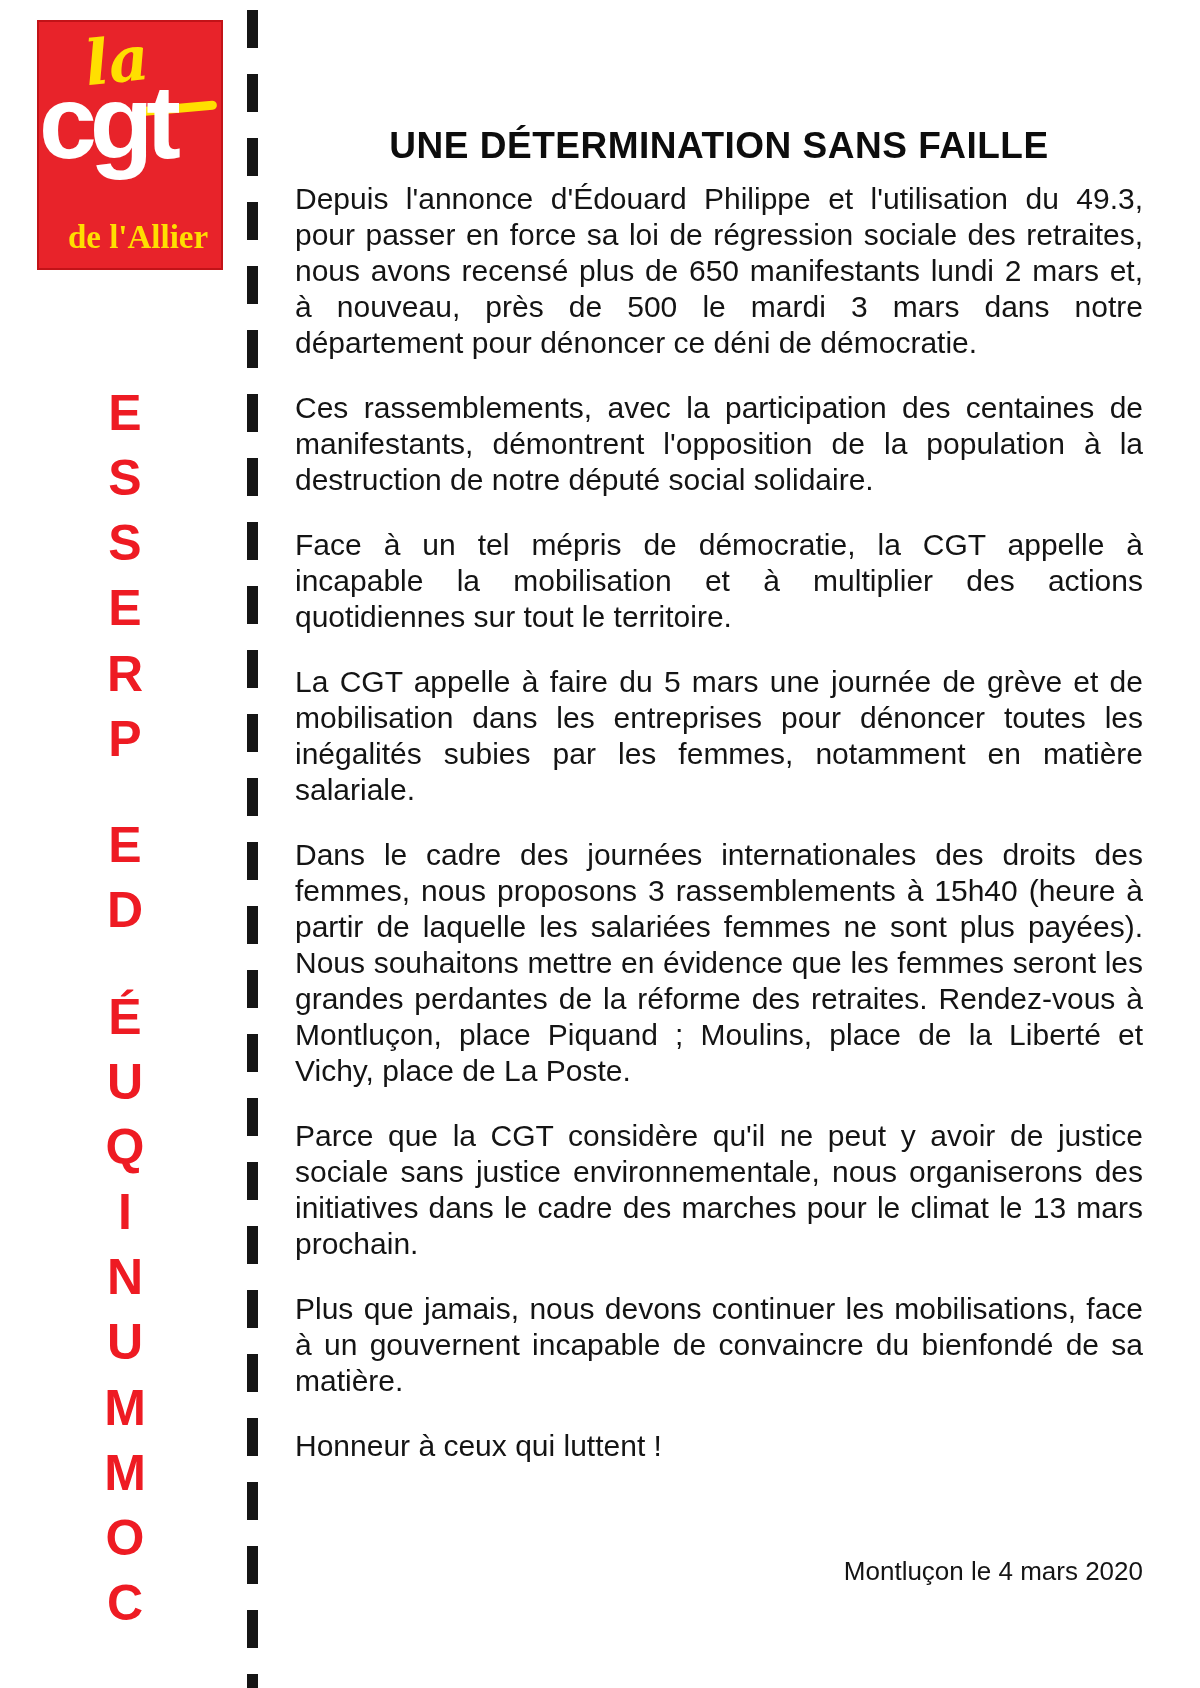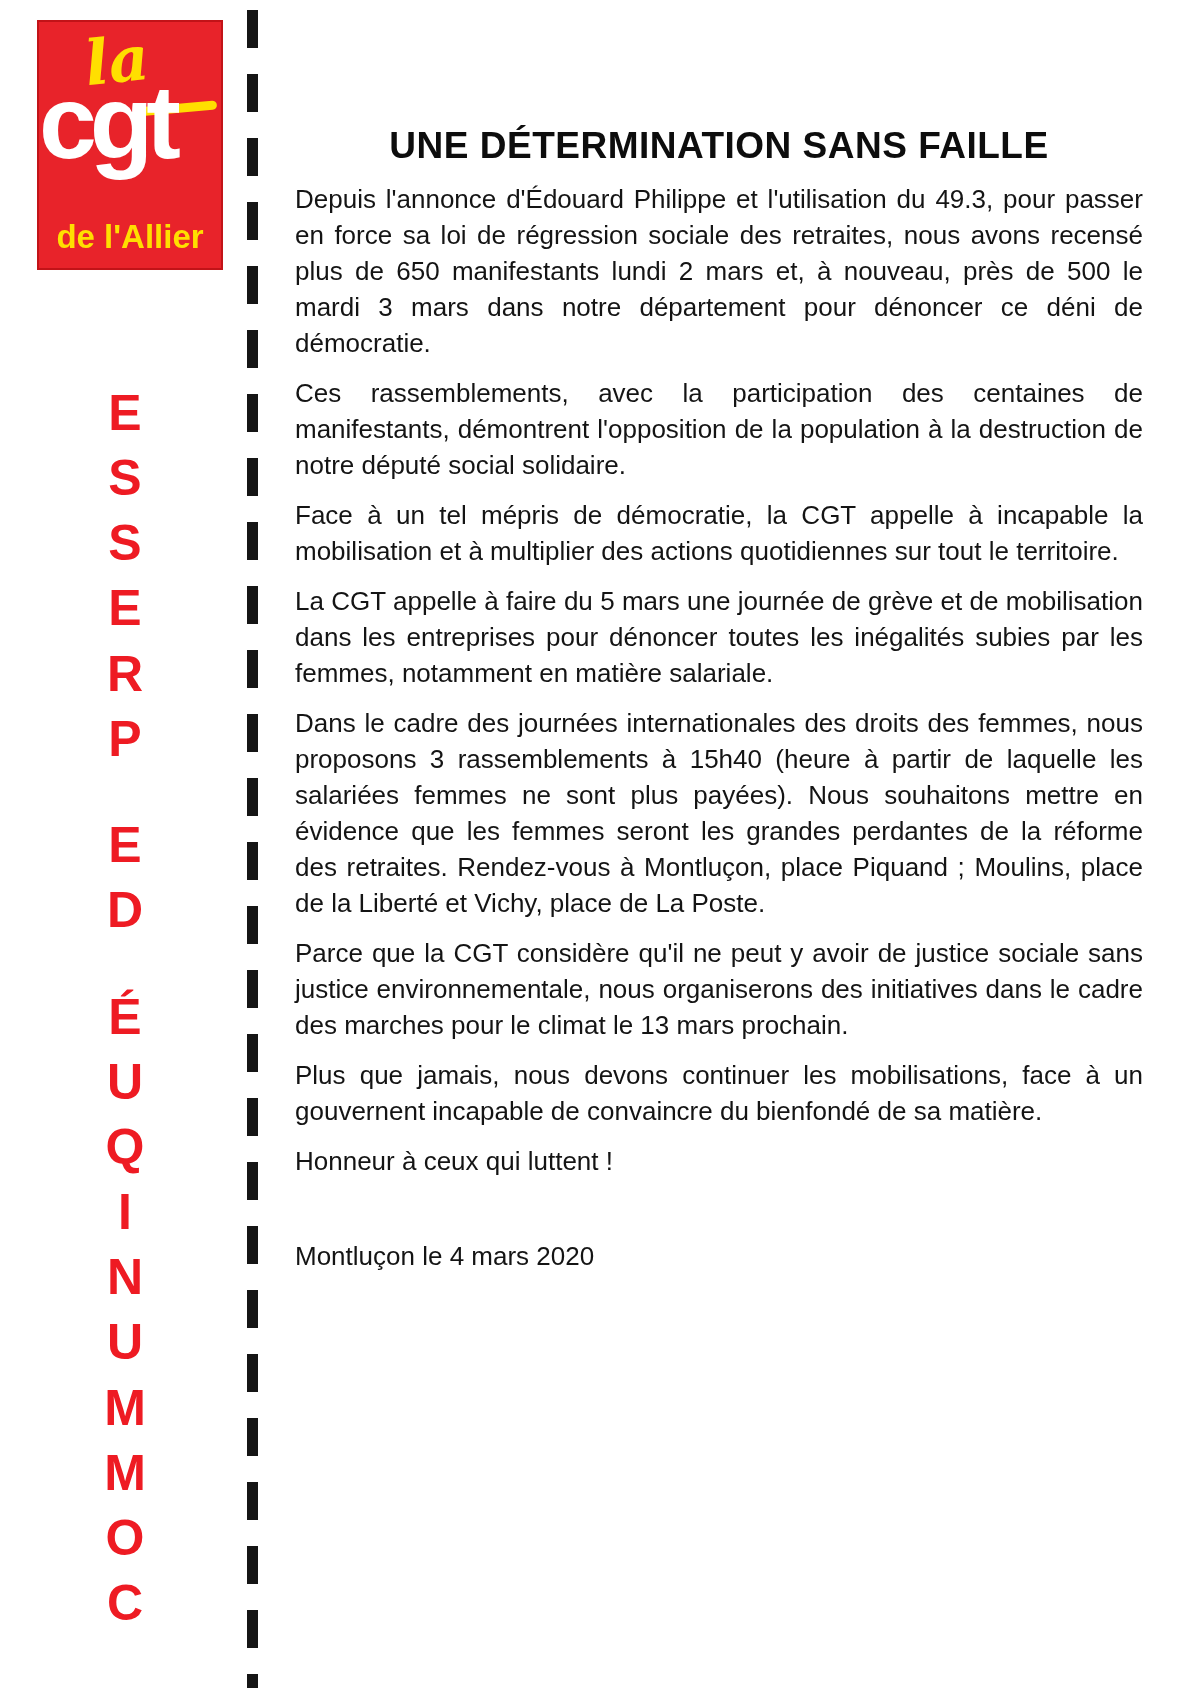--- a/index.html
+++ b/index.html
@@ -42,25 +42,26 @@
     transform: rotate(-5deg);
   }
   .logo-cgt {
     position: absolute; top: 48px; left: 0; width: 100%;
     text-align: left;
     color: #ffffff;
     font-size: 104px; line-height: 1;
     font-weight: 900; letter-spacing: -7px;
   }
   .logo-dept {
-    position: absolute; bottom: 12px; left: 0; width: 100%;
+    position: absolute; bottom: 12px; left: 8px; width: 100%;
     text-align: center;
     color: var(--yellow);
     font-size: 33px; font-weight: bold;
     letter-spacing: 0px;
+    font-family: Liberation Serif, serif;
   }
 
   
   .vtext {
     position: absolute; left: 83px; top: 388px;
     width: 84px; height: 1240px;
     display: flex; flex-direction: column;
     justify-content: space-between; align-items: center;
   }
   .vtext .vletter {
@@ -83,29 +84,29 @@
     width: 848px;
   }
   .doc-title {
     margin: 125px 0 0 0;
     text-align: center;
     font-size: 37px; font-weight: 900;
     letter-spacing: 0.5px;
     color: #0d0d0d;
   }
   #paragraphs p {
-    margin: 14px 0;
-    font-size: 26px; line-height: 36px;
+    margin: 29px 0;
+    font-size: 30px; line-height: 36px;
     text-align: justify;
     color: #141414;
   }
   #paragraphs p:first-child { margin-top: 14px; }
   .dateline {
-    margin-top: 62px;
-    text-align: left;
+    margin-top: 92px;
+    text-align: right;
     font-size: 26px;
     color: #141414;
   }
 </style>
 </head>
 <body>
 
 <div class="page">
 
   <div class="logo">

